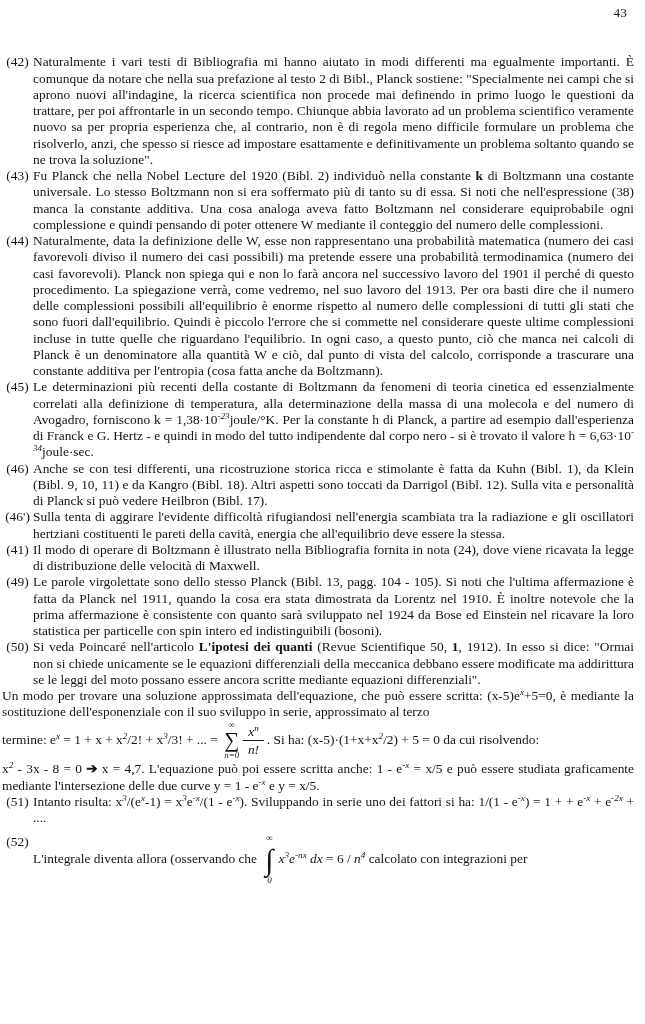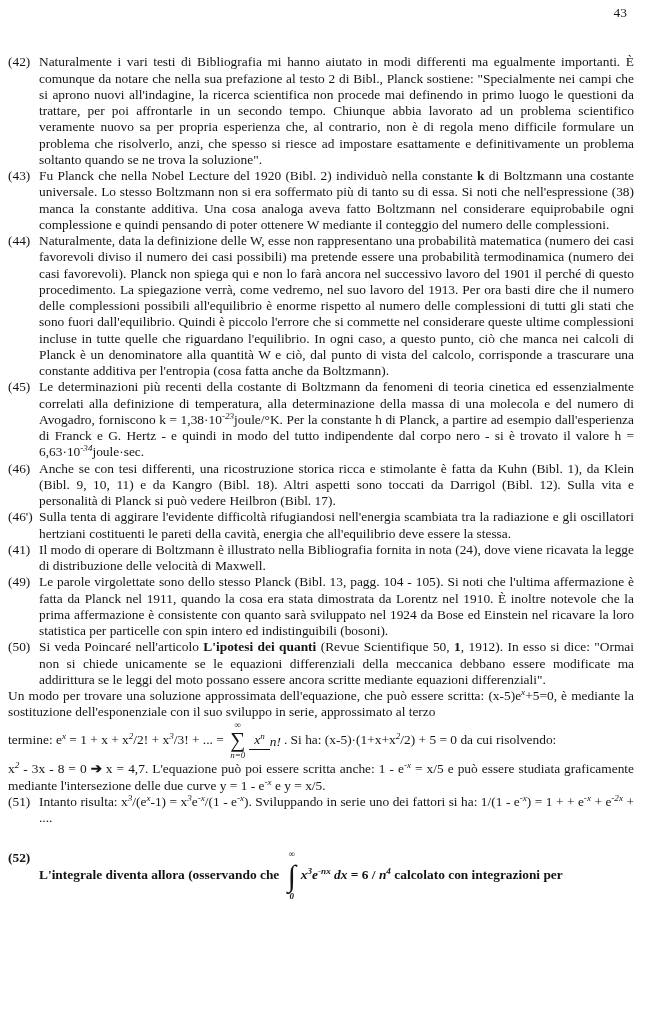--- a/index.html
+++ b/index.html
@@ -1,35 +1,35 @@
 <!DOCTYPE html>
 <html><head>
 <meta charset="utf-8">
 <style>
   * { margin:0; padding:0; box-sizing:border-box; }
   html,body { width:645px; height:1024px; background:#ffffff; overflow:hidden; }
   body { font-family:"Liberation Serif", serif; font-size:13.4px; line-height:16.25px; color:#141414; }
-  .page { padding:5px 10px 0 8px; width:645px; }
+  .page { padding:5px 10px 0 2px; width:645px; }
   .pagenum { text-align:right; padding-right:8px; }
   .notes { margin-top:33px; }
   .note { display:flex; }
-  .note-label { flex:0 0 31px; }
+  .note-label { flex:0 0 31px;text-align:center; }
   .note-body { flex:1; text-align:justify; padding-right:1px; }
   sup { font-size:0.68em; line-height:0; vertical-align:super;font-style:italic; }
   .b { font-weight:bold; }
   .i { font-style:italic; }
   .mexpr { display:inline-flex; align-items:center; vertical-align:middle; margin:0 3px; }
   .bigop { display:inline-flex; flex-direction:column; align-items:center; line-height:1; }
   .bigop .lim { font-size:9px; line-height:1.1; font-style:italic; }
   .opsym { font-size:21px; line-height:1; }
   .opsym.int { font-size:30px; padding:1px 2px; }
-  .frac { display:inline-flex; flex-direction:row; align-items:center; margin-left:4px; line-height:1.15; }
+  .frac { display:inline-flex; flex-direction:column; align-items:center; margin-left:4px; line-height:1.15; }
   .frac .num { padding:0 5px 1px; border-bottom:1px solid #141414; }
   .frac .den { padding-top:1px; }
-  .note-52 { margin-top:24px;font-weight:bold; }
+  .note-52 { margin-top:8px; }
   .note-52 .para + .para { margin-top:6px; }
 </style>
 </head>
 <body>
 
 <div class="page">
   <div class="pagenum">43</div>
   <div class="notes">
       <div class="note">
         <span class="note-label">(42)</span>

